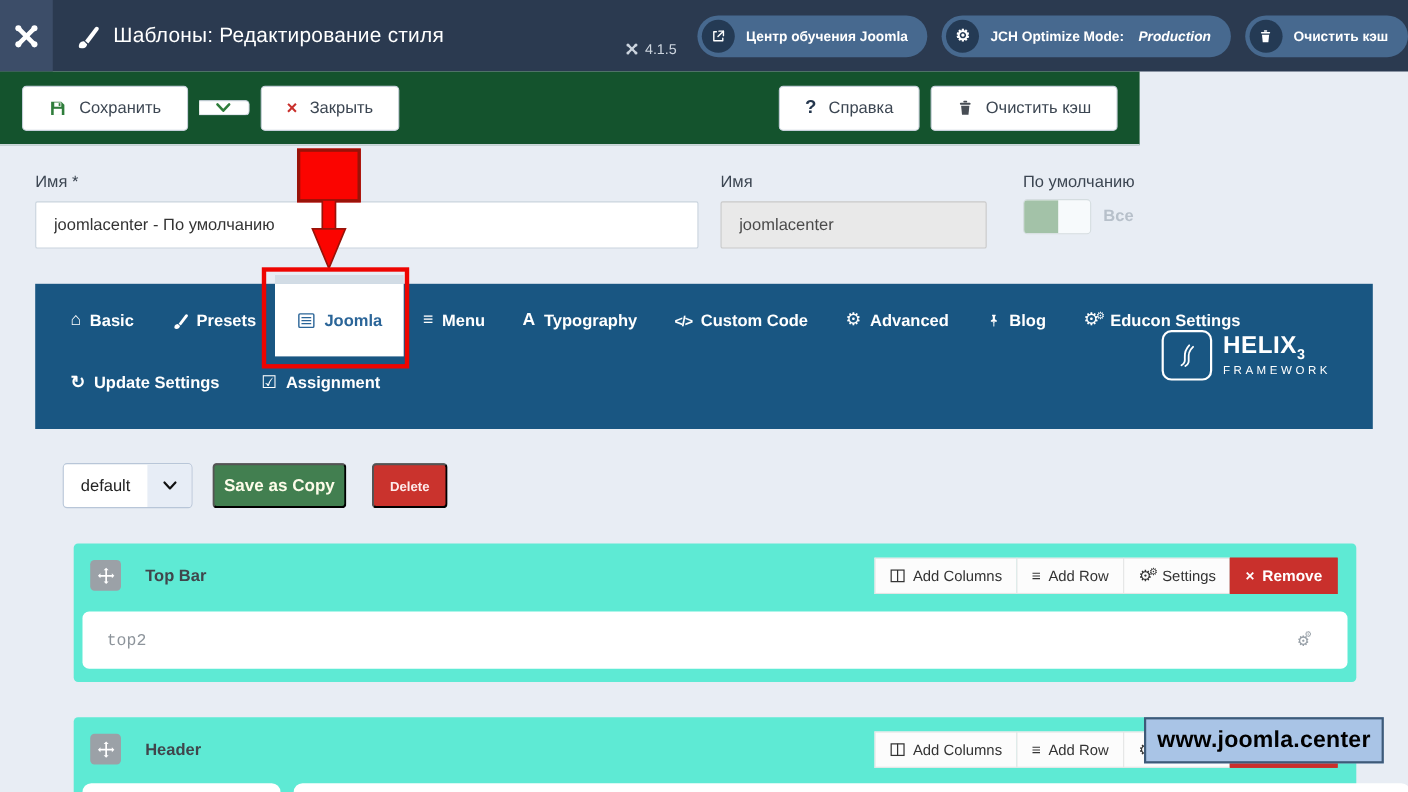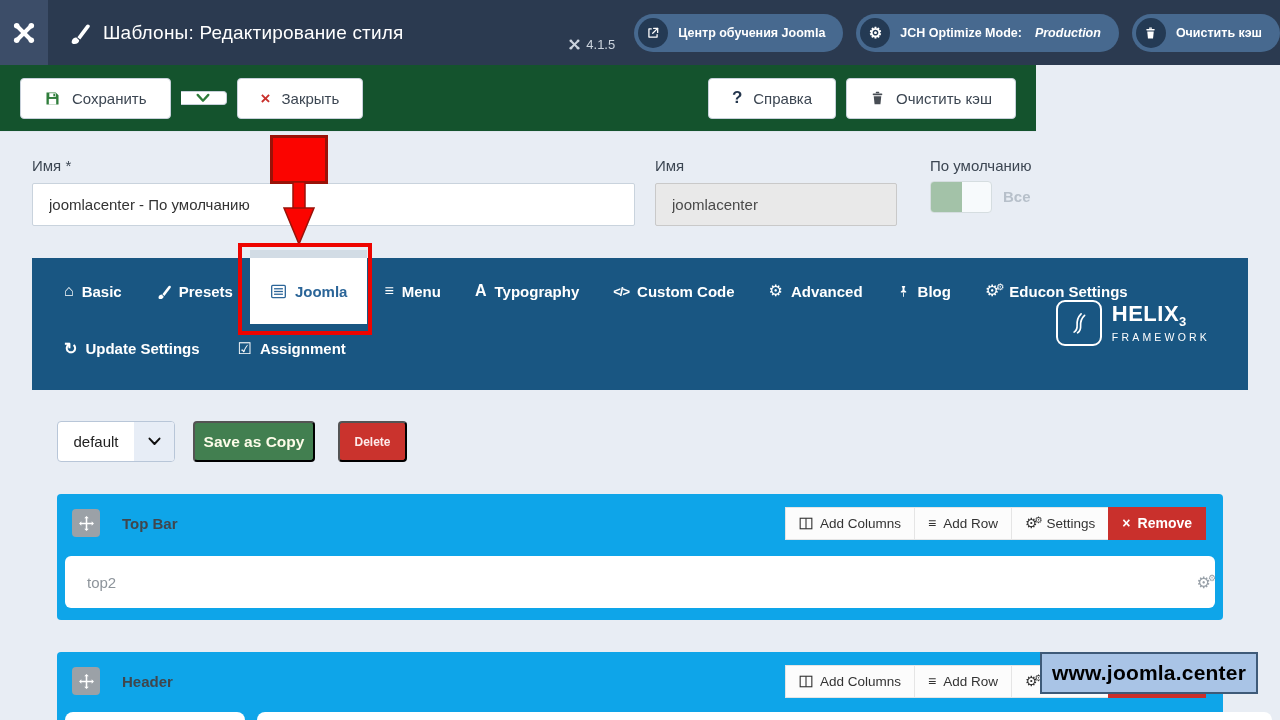--- a/index.html
+++ b/index.html
@@ -56,34 +56,34 @@
   .helix-name sub { font-size:13px; font-weight:800; }
   .helix-sub { font-size:10.5px; letter-spacing:3.2px; margin-top:2px; }
 
   
   .preset-select { position:absolute; left:57px; top:421px; width:118px; height:41px; background:#fff; border:1px solid #b8c6d8; border-radius:4px; display:flex; overflow:hidden; cursor:pointer; }
   .preset-select .val { flex:1; display:flex; align-items:center; justify-content:center; font-size:15px; color:#222; }
   .preset-select .chev { width:40px; background:#e7edf6; display:flex; align-items:center; justify-content:center; color:#111; }
   .btn-green { position:absolute; left:193px; top:421px; width:122px; height:41px; background:#427f50; color:#fdfce9; border-radius:4px; display:flex; align-items:center; justify-content:center; font-size:15.5px; font-weight:600; cursor:pointer; }
   .btn-red { position:absolute; left:338px; top:421px; width:69px; height:41px; background:#ca332d; color:#fdeaea; border-radius:4px; display:flex; align-items:center; justify-content:center; font-size:12px; font-weight:600; cursor:pointer; }
 
-  .section { position:absolute; left:57px; width:1166px; background:#0ea5e9; border-radius:4px; }
+  .section { position:absolute; left:67px; width:1166px; background:#5eead4; border-radius:4px; }
   .sec-1 { top:494px; height:126px; }
   .sec-2 { top:652px; height:120px; }
   .sec-head { height:58px; display:flex; align-items:center; padding:0 17px 0 15px; }
   .move-tile { width:28px; height:28px; background:#9ba1a7; border-radius:4px; display:flex; align-items:center; justify-content:center; cursor:grab; flex:0 0 auto; }
   .sec-title { margin-left:22px; font-size:15px; font-weight:700; color:#40464c; }
   .sec-btns { margin-left:auto; display:flex; }
   .sbtn { background:#fcfcfc; border:1px solid #e5e5e5; border-right-width:0; height:33px; display:flex; align-items:center; gap:7px; padding:0 13px; font-size:13.5px; color:#333; cursor:pointer; white-space:nowrap;justify-content:center; }
   .sbtn:last-child { border-right-width:1px; }
   .sbtn.remove { background:#c9302c; border-color:#c9302c; color:#fff; font-weight:700; font-size:14px; }
   .sbtn .sic { font-size:14px; line-height:1; }
   .gears { letter-spacing:-3px; }
   .gears .g2 { font-size:9px; vertical-align:top; }
-  .module-row { margin:4px 8px 0 8px; height:52px; background:#fff; border-radius:6px; display:flex; align-items:center; padding:0 2px 0 22px; }
+  .module-row { margin:4px 8px 0 8px; height:52px; background:#fff; border-radius:6px; display:flex; align-items:center; padding:0 36px 0 22px;font-family:Liberation Mono, monospace; }
   .module-name { font-size:15px; color:#8d949b; }
   .module-gears { margin-left:auto; color:#98a0a8; font-size:16px; cursor:pointer; }
   .col-stub { position:absolute; top:60px; height:16px; background:#fff; border-radius:8px 8px 0 0; }
   .col-stub.s1 { left:8px; width:180px; }
   .col-stub.s2 { left:200px; width:1015px; }
 
   
   .anno { position:absolute; z-index:60; }
   .anno-box { left:270px; top:135px; width:58px; height:49px; background:#fb0400; border:3px solid #9a1208; }
   .anno-outline { left:238px; top:243px; width:134px; height:92px; border:4px solid #ee0400; }

